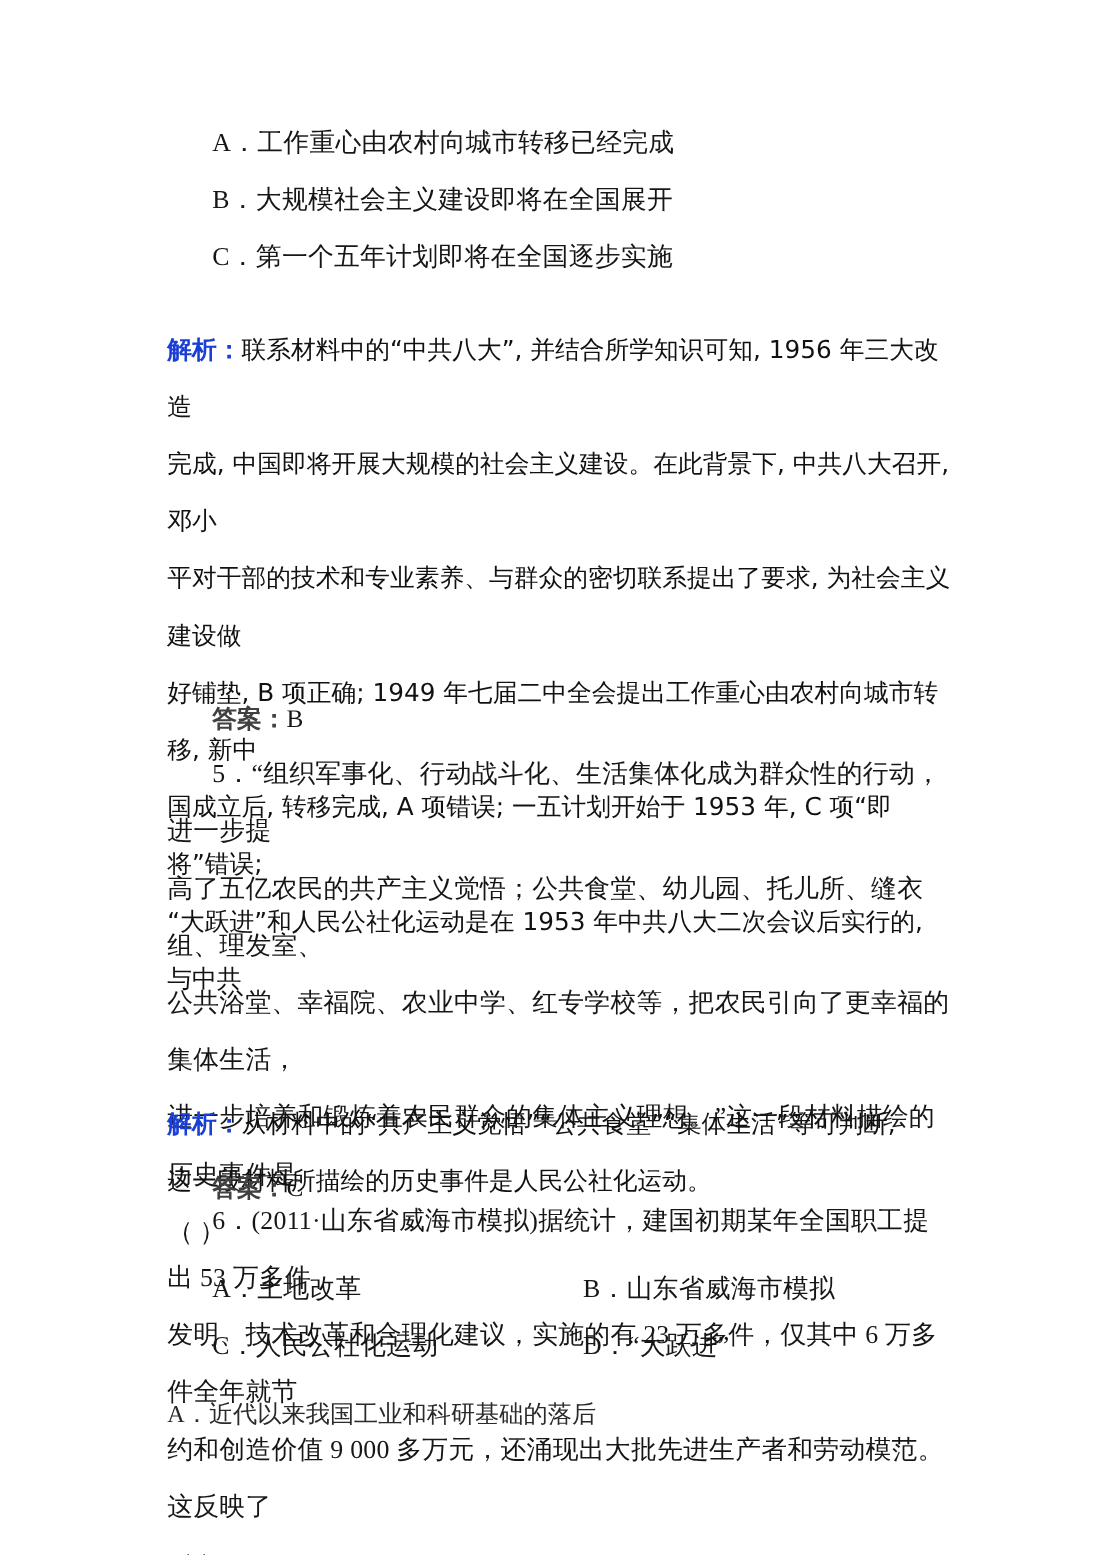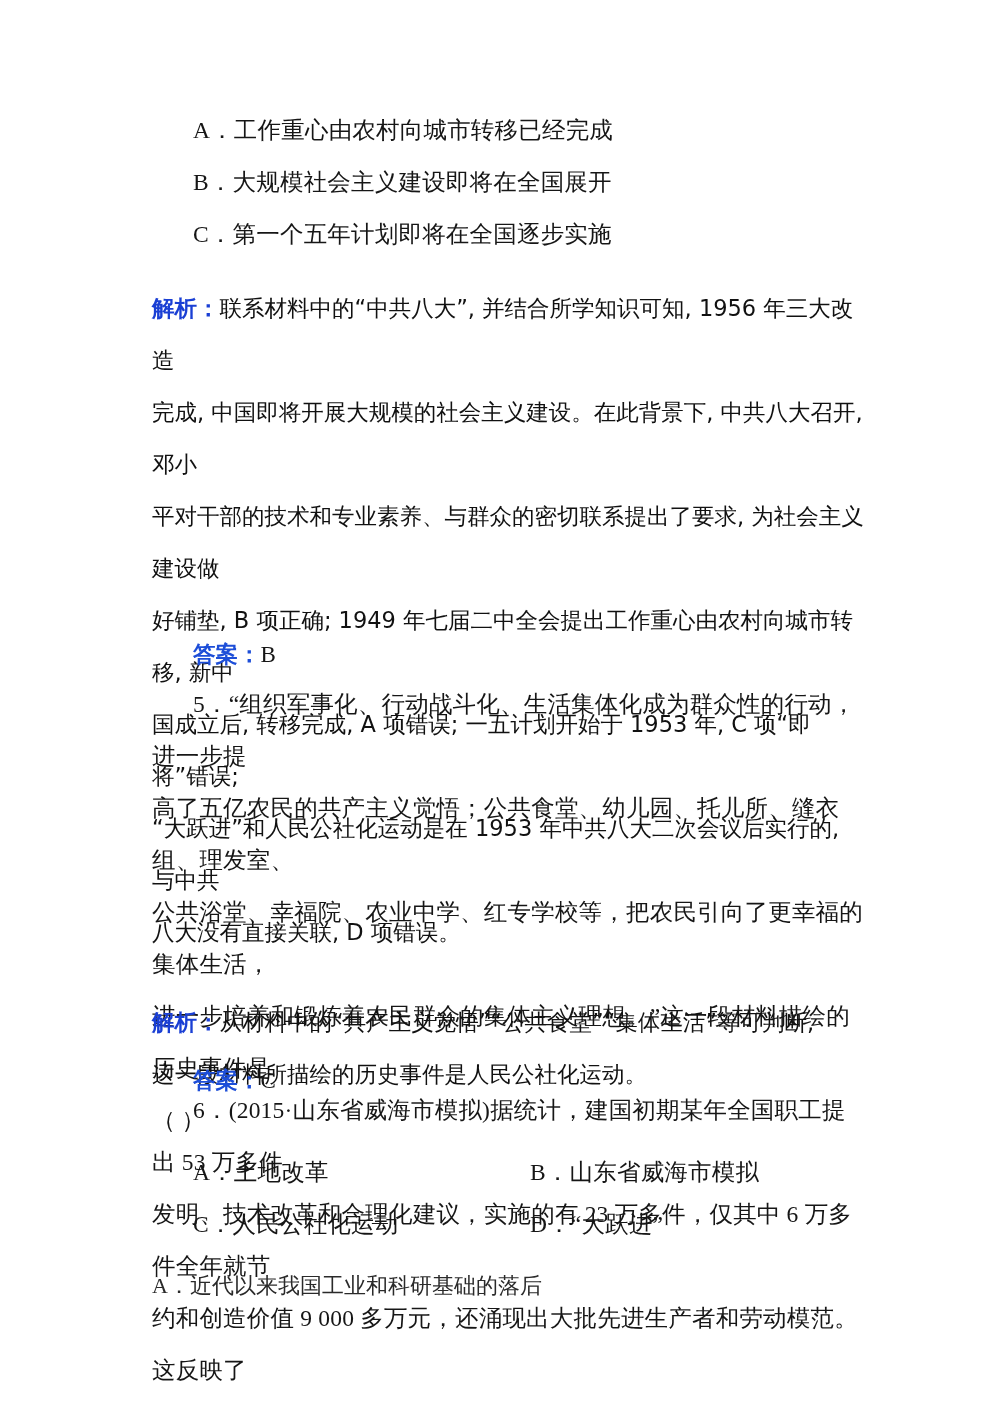--- a/index.html
+++ b/index.html
@@ -52,21 +52,21 @@
     color: #111111;
   }
 
   .label-jiexi {
     color: #1a3fd4;
     font-family: "DejaVu Sans", "Liberation Sans", sans-serif;
     font-weight: bold;
     letter-spacing: 0px;
   }
   .label-daan {
-    color: #1d4ed8;
+    color: #404040;
     font-family: "DejaVu Sans", "Liberation Sans", sans-serif;
     font-weight: bold;
     letter-spacing: 0px;
   }
   .answer-letter {
     font-family: "Liberation Serif", "DejaVu Serif", serif;
     color: #161616;
     font-size: 23px;
   }
 
@@ -103,30 +103,29 @@
 <body>
 
 <div class="page">
 
   <div class="block serif" style="top:104px;">
     <div class="opt-line">A．工作重心由农村向城市转移已经完成</div>
     <div class="opt-line">B．大规模社会主义建设即将在全国展开</div>
     <div class="opt-line">C．第一个五年计划即将在全国逐步实施</div>
   </div>
 
-  <div class="block sans" style="top:282px;">
+  <div class="block sans" style="top:292px;">
     <div>
       <span class="label-jiexi">解析：</span><span>联系材料中的“中共八大”, 并结合所学知识可知, 1956 年三大改造</span>
     </div>
     <div>完成, 中国即将开展大规模的社会主义建设。在此背景下, 中共八大召开, 邓小</div>
     <div>平对干部的技术和专业素养、与群众的密切联系提出了要求, 为社会主义建设做</div>
     <div>好铺垫, B 项正确; 1949 年七届二中全会提出工作重心由农村向城市转移, 新中</div>
     <div>国成立后, 转移完成, A 项错误; 一五计划开始于 1953 年, C 项“即将”错误;</div>
     <div>“大跃进”和人民公社化运动是在 1953 年中共八大二次会议后实行的, 与中共</div>
-    <div>八大没有直接关联, D 项错误。</div>
   </div>
 
   <div class="block sans" style="top:628px;">
     <div style="padding-left:41px;">
       <span class="label-daan">答案：</span><span class="answer-letter">B</span>
     </div>
   </div>
 
   <div class="block serif" style="top:678px;">
     <div>
@@ -155,21 +154,21 @@
   </div>
 
   <div class="block sans" style="top:1054px;">
     <div style="padding-left:41px;">
       <span class="label-daan">答案：</span><span class="answer-letter">C</span>
     </div>
   </div>
 
   <div class="block serif" style="top:1084px;">
     <div>
-      <span style="padding-left:41px;">6．</span><span>(2015·山东省威海市模拟)</span><span>据统计，建国初期某年全国职工提出 53 万多件</span>
+      <span style="padding-left:41px;">6．</span><span>(2011·山东省威海市模拟)</span><span>据统计，建国初期某年全国职工提出 53 万多件</span>
     </div>
     <div>发明、技术改革和合理化建议，实施的有 23 万多件，仅其中 6 万多件全年就节</div>
     <div>约和创造价值 9 000 多万元，还涌现出大批先进生产者和劳动模范。这反映了</div>
     <div class="paren-line">（    ）</div>
   </div>
 
   <div class="block light-sans" style="top:1260px;">
     <div>A．近代以来我国工业和科研基础的落后</div>
   </div>
 

